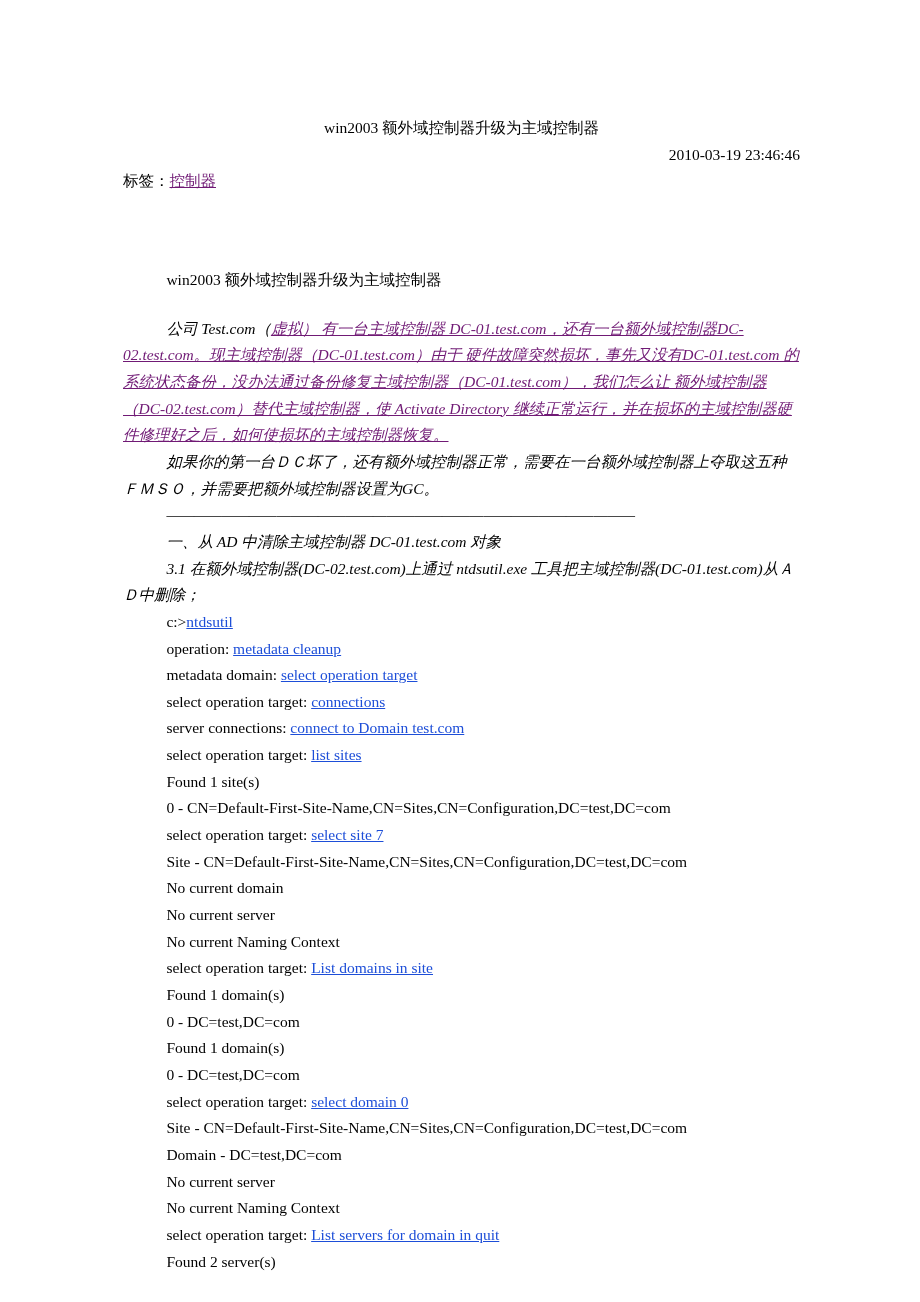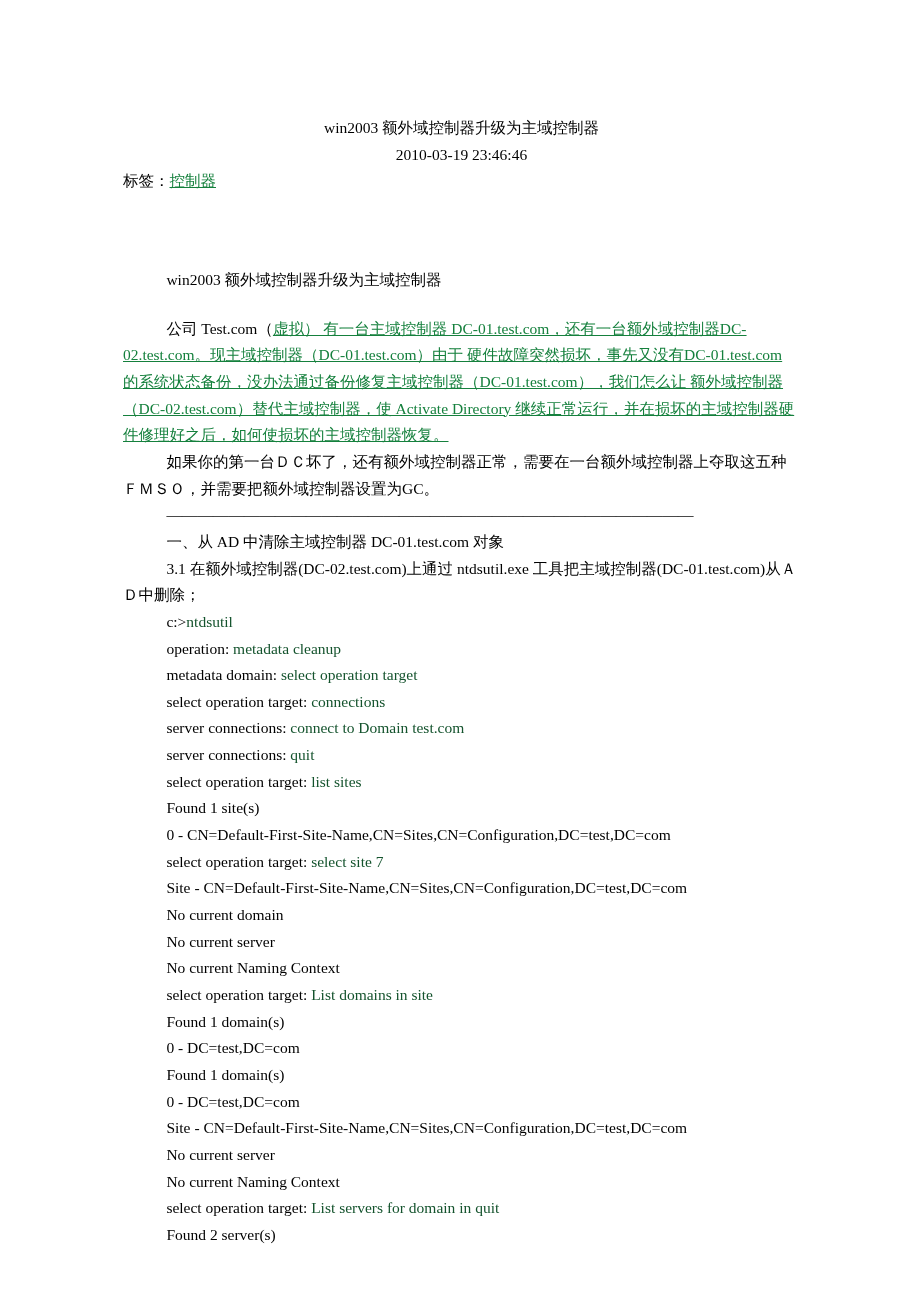--- a/index.html
+++ b/index.html
@@ -11,39 +11,41 @@
       margin: 0;
       padding: 115px 120px 60px 123px;
       width: 920px;
       box-sizing: border-box;
     }
     .title-main {
       text-align: center;
       font-family: inherit;
     }
     .timestamp {
-      text-align: center;
+      text-align: right;
     }
     .tag-line {
       text-align: left;
     }
     .link {
-      color: #15803d;
+      color: #701a75;
       text-decoration: underline;
     }
     .subtitle {
       padding-top: 72px;
       padding-bottom: 22px;
       text-indent: 2.8em;
     }
     .para {
       text-indent: 2.8em;
+      font-style: italic;
     }
     .red {
-      color: #14532d;
+      color: #1d4ed8;
+      text-decoration: underline;
     }
     .mono-line {
       white-space: nowrap;
       padding-left: 2.8em;
     }
   </style>
 </head>
 <body>
 
 <div class="title-main">win2003 额外域控制器升级为主域控制器</div>
@@ -62,32 +64,33 @@
 <div class="para">——————————————————————————————————</div>
 <div class="para">一、从 AD 中清除主域控制器 DC-01.test.com 对象</div>
 <div class="para">3.1 在额外域控制器(DC-02.test.com)上通过 ntdsutil.exe 工具把主域控制器(DC-01.test.com)从ＡＤ中删除；</div>
 
 <div id="cmd-block">
     <div class="mono-line"><span>c:&gt;</span><span class="red">ntdsutil</span></div>
     <div class="mono-line"><span>operation: </span><span class="red">metadata cleanup</span></div>
     <div class="mono-line"><span>metadata domain: </span><span class="red">select operation target</span></div>
     <div class="mono-line"><span>select operation target: </span><span class="red">connections</span></div>
     <div class="mono-line"><span>server connections: </span><span class="red">connect to Domain test.com</span></div>
-    <div class="mono-line"><span>server connections: </span><span class="red">quit</span></div>
     <div class="mono-line"><span>select operation target: </span><span class="red">list sites</span></div>
     <div class="mono-line"><span>Found 1 site(s)</span></div>
     <div class="mono-line"><span>0 - CN=Default-First-Site-Name,CN=Sites,CN=Configuration,DC=test,DC=com</span></div>
     <div class="mono-line"><span>select operation target: </span><span class="red">select site 7</span></div>
     <div class="mono-line"><span>Site - CN=Default-First-Site-Name,CN=Sites,CN=Configuration,DC=test,DC=com</span></div>
     <div class="mono-line"><span>No current domain</span></div>
     <div class="mono-line"><span>No current server</span></div>
     <div class="mono-line"><span>No current Naming Context</span></div>
     <div class="mono-line"><span>select operation target: </span><span class="red">List domains in site</span></div>
     <div class="mono-line"><span>Found 1 domain(s)</span></div>
     <div class="mono-line"><span>0 - DC=test,DC=com</span></div>
     <div class="mono-line"><span>Found 1 domain(s)</span></div>
     <div class="mono-line"><span>0 - DC=test,DC=com</span></div>
+    <div class="mono-line"><span>select operation target: </span><span class="red">select domain 0</span></div>
     <div class="mono-line"><span>Site - CN=Default-First-Site-Name,CN=Sites,CN=Configuration,DC=test,DC=com</span></div>
+    <div class="mono-line"><span>Domain - DC=test,DC=com</span></div>
     <div class="mono-line"><span>No current server</span></div>
     <div class="mono-line"><span>No current Naming Context</span></div>
     <div class="mono-line"><span>select operation target: </span><span class="red">List servers for domain in quit</span></div>
     <div class="mono-line"><span>Found 2 server(s)</span></div>
   </div>
 
 </body></html>

